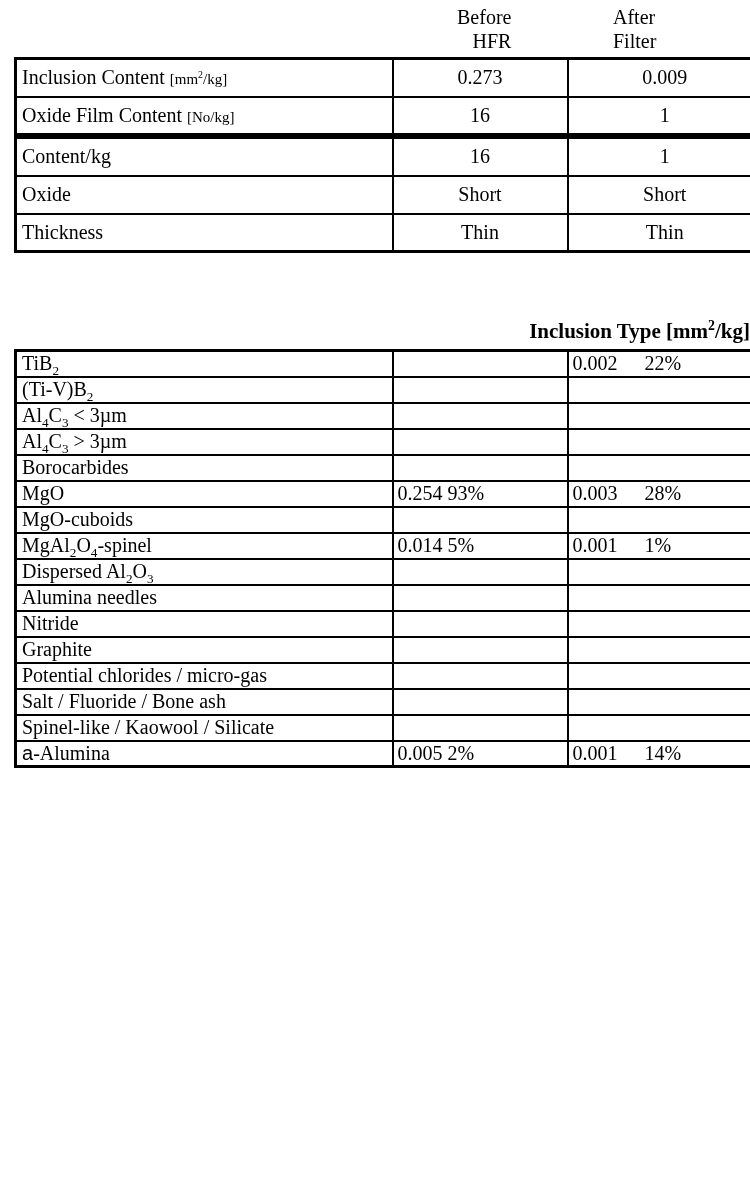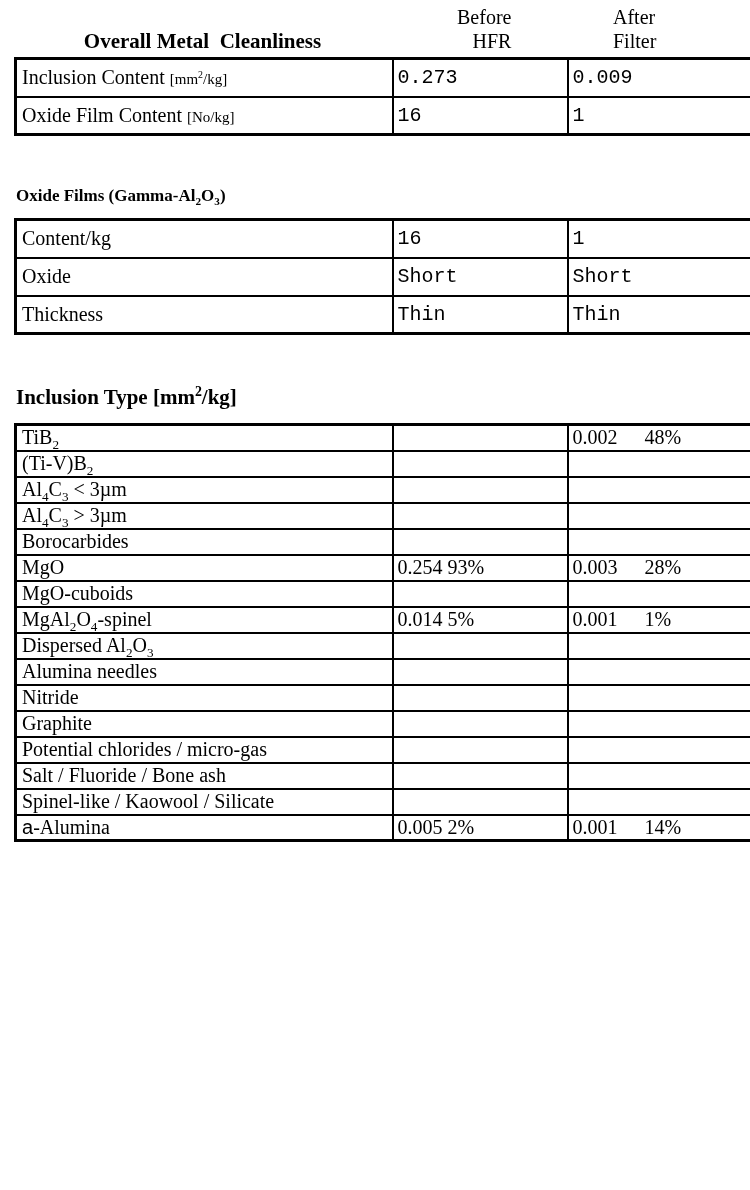--- a/index.html
+++ b/index.html
@@ -31,42 +31,41 @@
   }
   td {
     border: 2px solid #000;
     font-size: 20px;
     padding: 0 4px;
     height: 38px;
     overflow: hidden;
     vertical-align: middle;
   }
   .incl-tbl td { height: 26px; }
-  td.c { text-align: left; font-family: Liberation Mono, monospace; }
+  td.c { text-align: center; }
   td.lbl { padding-left: 5px; }
   .overall-tbl td.lbl { font-weight: normal; }
   .unit { font-size: 15px; }
   sub { font-size: 66%; line-height: 0; }
   sup { font-size: 66%; line-height: 0; }
   .sans { font-family: "Liberation Sans", "DejaVu Sans", sans-serif; }
   .incl-tbl .num { display: inline-block; }
   .incl-tbl td.b .num { min-width: 50px; }
   .incl-tbl td.a .num { min-width: 72px; }
   
   .sec-title { margin: 0 0 0 16px; font-weight: bold; }
   #oxide-title { padding-top: 50px; font-size: 17px; margin-bottom: 12px; }
-  #incl-title  { padding-top: 50px; font-size: 21px; margin-bottom: 13px; }
+  #incl-title  { padding-top: 66px; font-size: 21px; margin-bottom: 5px; text-align: right; }
 </style>
 </head>
 <body>
 
 <div class="page">
 
   <div class="header">
-    <div class="main-title">Overall Metal  Cleanliness</div>
     <div class="colhead before">
       <div>Before</div>
       <div>HFR</div>
     </div>
     <div class="colhead after">
       <div>After</div>
       <div>Filter</div>
     </div>
   </div>
 
@@ -83,21 +82,20 @@
           <td class="val c a">0.009</td>
         </tr>
         <tr>
           <td class="lbl">Oxide Film Content <span class="unit">[No/kg]</span></td>
           <td class="val c b">16</td>
           <td class="val c a">1</td>
         </tr>
       </tbody>
   </table>
 
-  <div class="sec-title" id="oxide-title">Oxide Films (Gamma-Al<sub>2</sub>O<sub>3</sub>)</div>
 
   <table class="tbl oxide-tbl">
     <colgroup>
         <col style="width:377px">
         <col style="width:175px">
         <col style="width:195px">
       </colgroup>
     <tbody id="oxide-body">
         <tr>
           <td class="lbl">Content/kg</td>
@@ -122,21 +120,21 @@
   <table class="tbl incl-tbl">
     <colgroup>
         <col style="width:377px">
         <col style="width:175px">
         <col style="width:195px">
       </colgroup>
     <tbody id="incl-body">
         <tr>
           <td class="lbl">TiB<sub>2</sub></td>
           <td class="val b"></td>
-          <td class="val a"><span class="num">0.002</span><span class="pct">48%</span></td>
+          <td class="val a"><span class="num">0.002</span><span class="pct">22%</span></td>
         </tr>
         <tr>
           <td class="lbl">(Ti-V)B<sub>2</sub></td>
           <td class="val b"></td>
           <td class="val a"></td>
         </tr>
         <tr>
           <td class="lbl">Al<sub>4</sub>C<sub>3</sub> &lt; 3µm</td>
           <td class="val b"></td>
           <td class="val a"></td>

